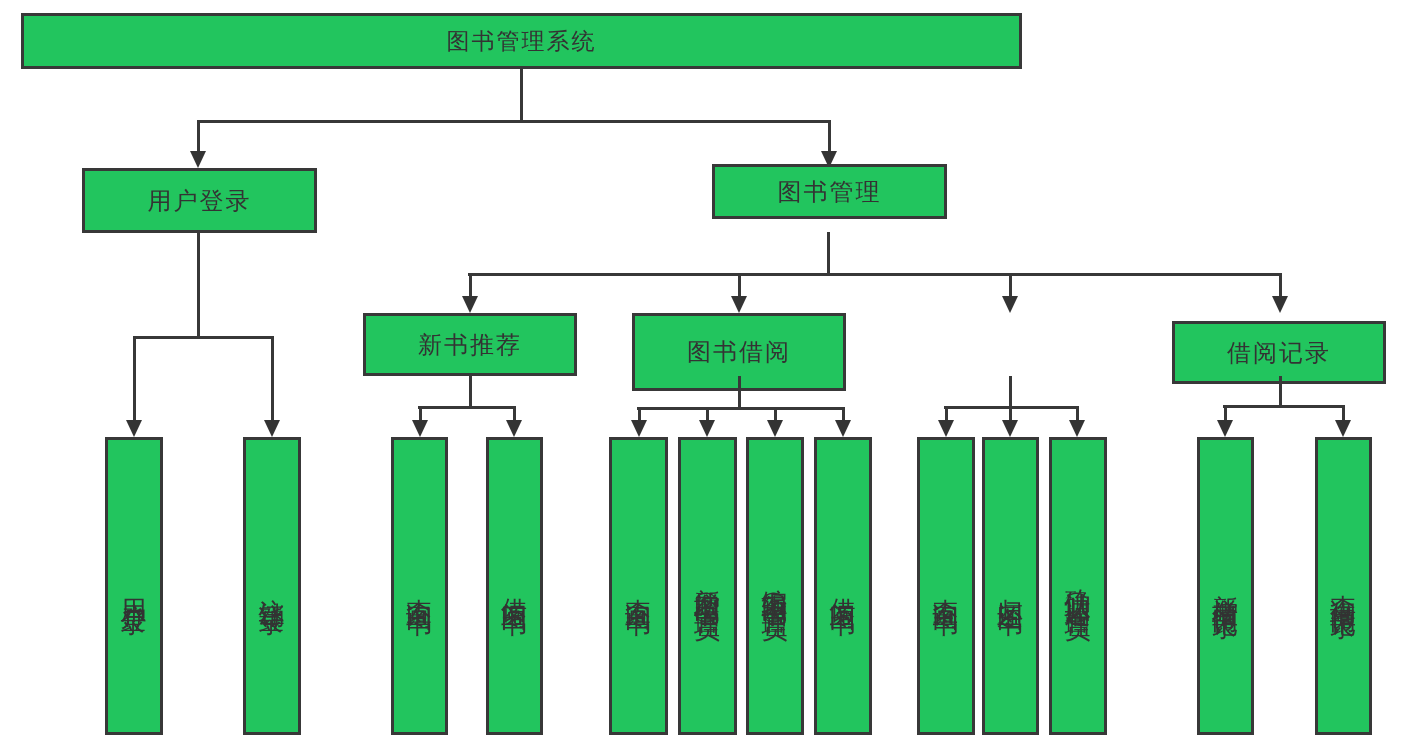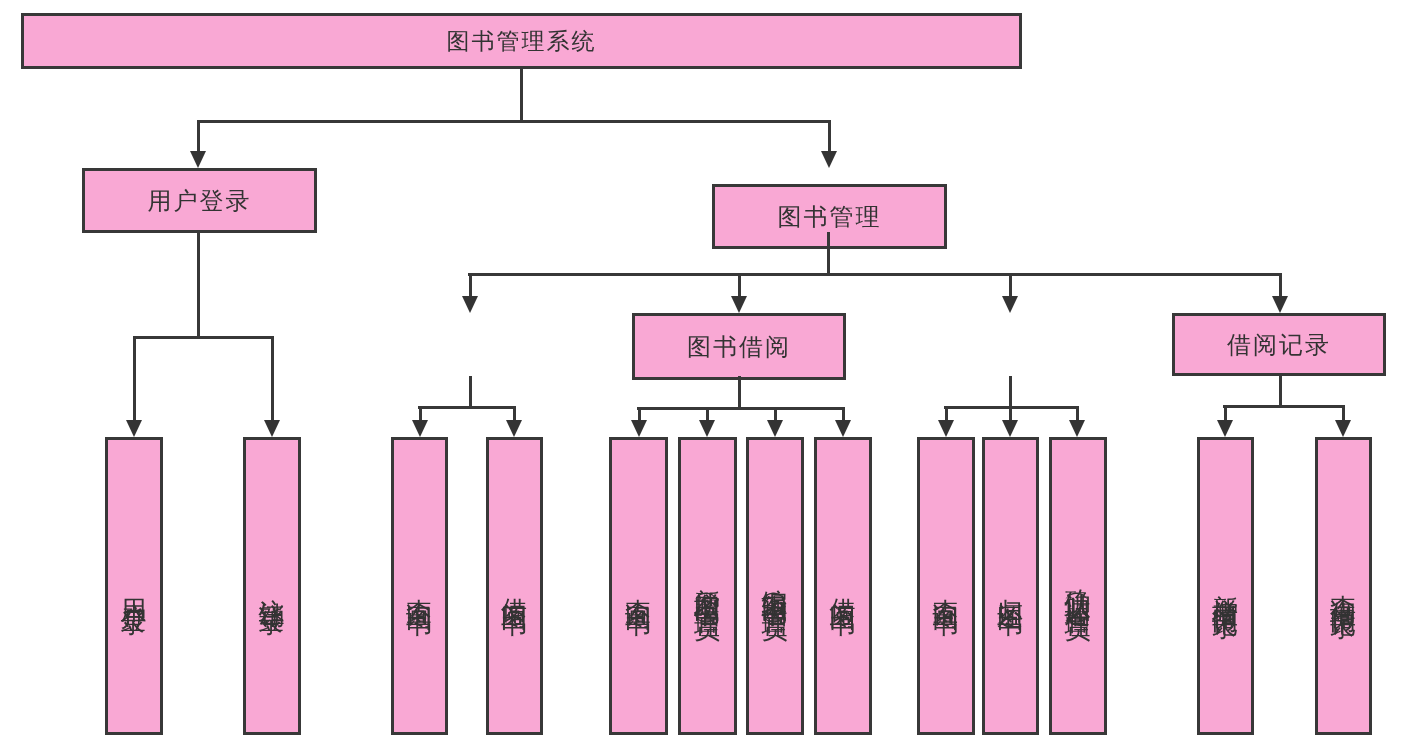--- a/index.html
+++ b/index.html
@@ -9,21 +9,21 @@
     height: 747px;
     background: #ffffff;
     font-family: "Liberation Sans", "DejaVu Sans", sans-serif;
     color: #333333;
     overflow: hidden;
   }
   .node {
     position: absolute;
     box-sizing: border-box;
     border: 3px solid #383838;
-    background: #f9a8d4;
+    background: #22c55e;
     display: flex;
     align-items: center;
     justify-content: center;
   }
   .node.h span {
     font-size: 24px;
     letter-spacing: 2px;
     white-space: nowrap;
   }
   .node.h.root span { font-size: 23px; }
@@ -67,21 +67,21 @@
   <div class="vl" style="left:520px;top:69px;height:51px"></div>
   <div class="hl" style="left:197px;top:120px;width:634px"></div>
   <div class="vl" style="left:197px;top:120px;height:32px"></div>
   <div class="vl" style="left:828px;top:120px;height:32px"></div>
   <div class="arr" style="left:190px;top:151px"></div>
   <div class="arr" style="left:821px;top:151px"></div>
 
   <div class="node h" style="left:82px;top:168px;width:235px;height:65px">
     <span>用户登录</span>
   </div>
-  <div class="node h" style="left:712px;top:184px;width:235px;height:65px">
+  <div class="node h" style="left:712px;top:164px;width:235px;height:55px">
     <span>图书管理</span>
   </div>
 
   <div class="vl" style="left:197px;top:233px;height:103px"></div>
   <div class="hl" style="left:133px;top:336px;width:141px"></div>
   <div class="vl" style="left:133px;top:336px;height:85px"></div>
   <div class="vl" style="left:271px;top:336px;height:85px"></div>
   <div class="arr" style="left:126px;top:420px"></div>
   <div class="arr" style="left:264px;top:420px"></div>
 
@@ -89,24 +89,27 @@
   <div class="hl" style="left:468px;top:273px;width:813px"></div>
   <div class="vl" style="left:469px;top:273px;height:24px"></div>
   <div class="vl" style="left:738px;top:273px;height:24px"></div>
   <div class="vl" style="left:1009px;top:273px;height:24px"></div>
   <div class="vl" style="left:1279px;top:273px;height:24px"></div>
   <div class="arr" style="left:462px;top:296px"></div>
   <div class="arr" style="left:731px;top:296px"></div>
   <div class="arr" style="left:1002px;top:296px"></div>
   <div class="arr" style="left:1272px;top:296px"></div>
 
-  <div class="node h" style="left:632px;top:313px;width:214px;height:67px">
+  <div class="node h" style="left:363px;top:313px;width:214px;height:63px">
+    <span>新书推荐</span>
+  </div>
+  <div class="node h" style="left:632px;top:313px;width:214px;height:78px">
     <span>图书借阅</span>
   </div>
-  <div class="node h" style="left:1172px;top:313px;width:214px;height:63px">
+  <div class="node h" style="left:1172px;top:321px;width:214px;height:63px">
     <span>借阅记录</span>
   </div>
 
   <div class="vl" style="left:469px;top:376px;height:30px"></div>
   <div class="hl" style="left:418px;top:406px;width:98px"></div>
   <div class="vl" style="left:419px;top:406px;height:15px"></div>
   <div class="vl" style="left:513px;top:406px;height:15px"></div>
   <div class="arr" style="left:412px;top:420px"></div>
   <div class="arr" style="left:506px;top:420px"></div>
 

